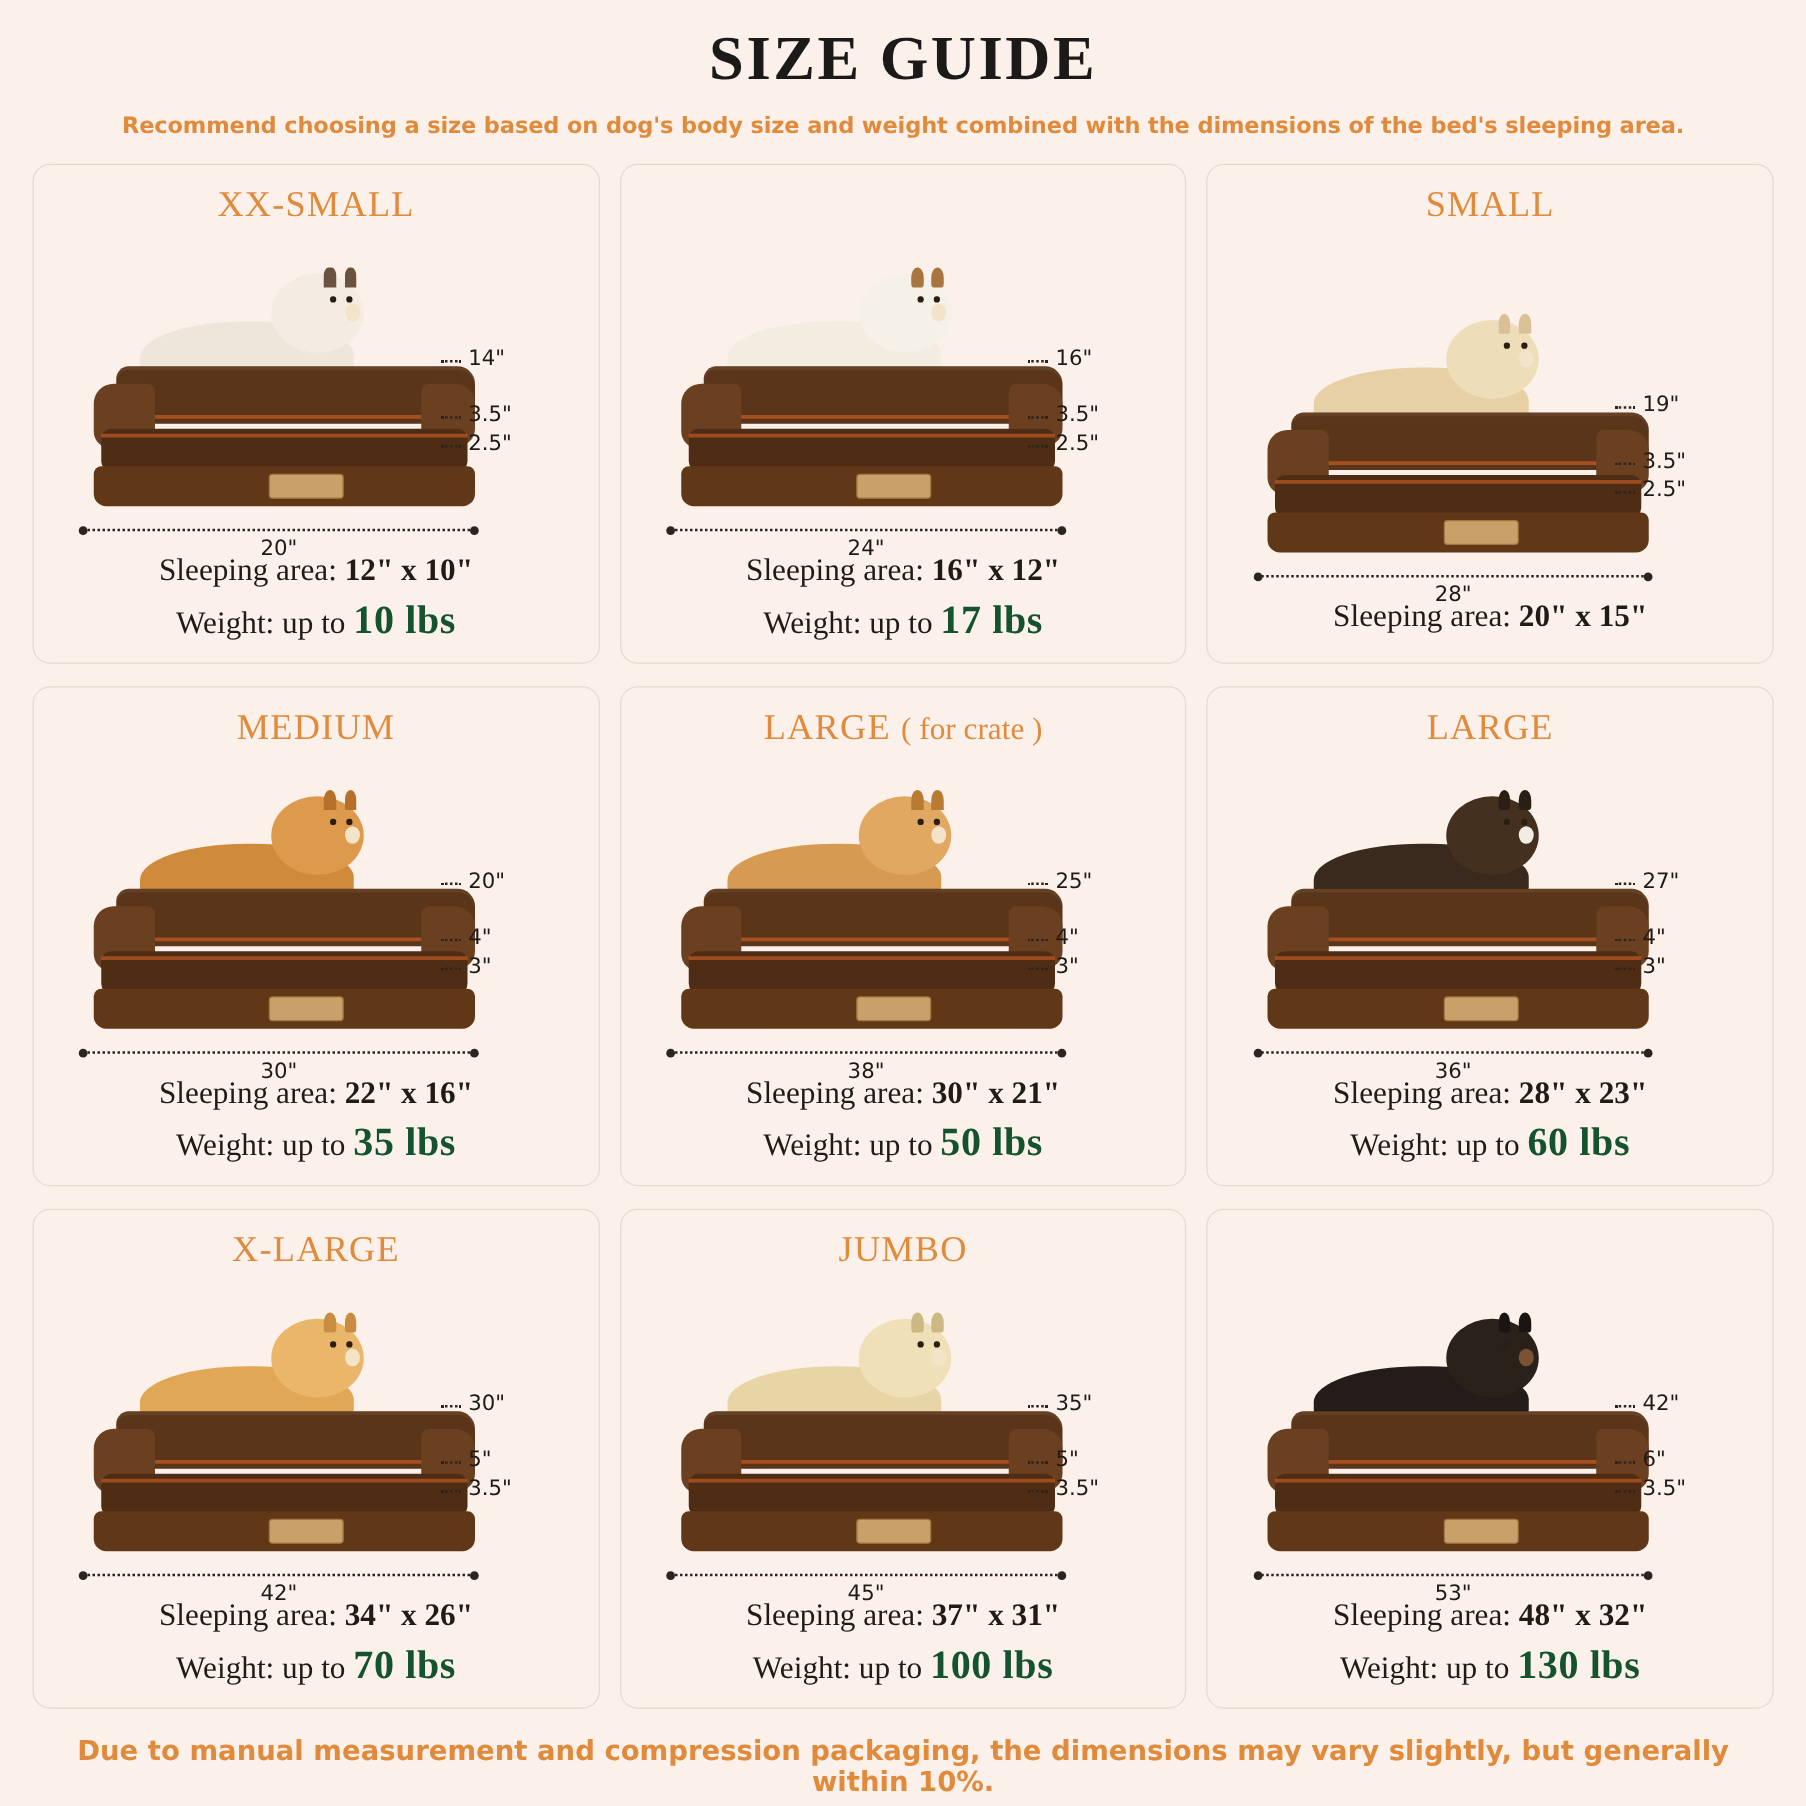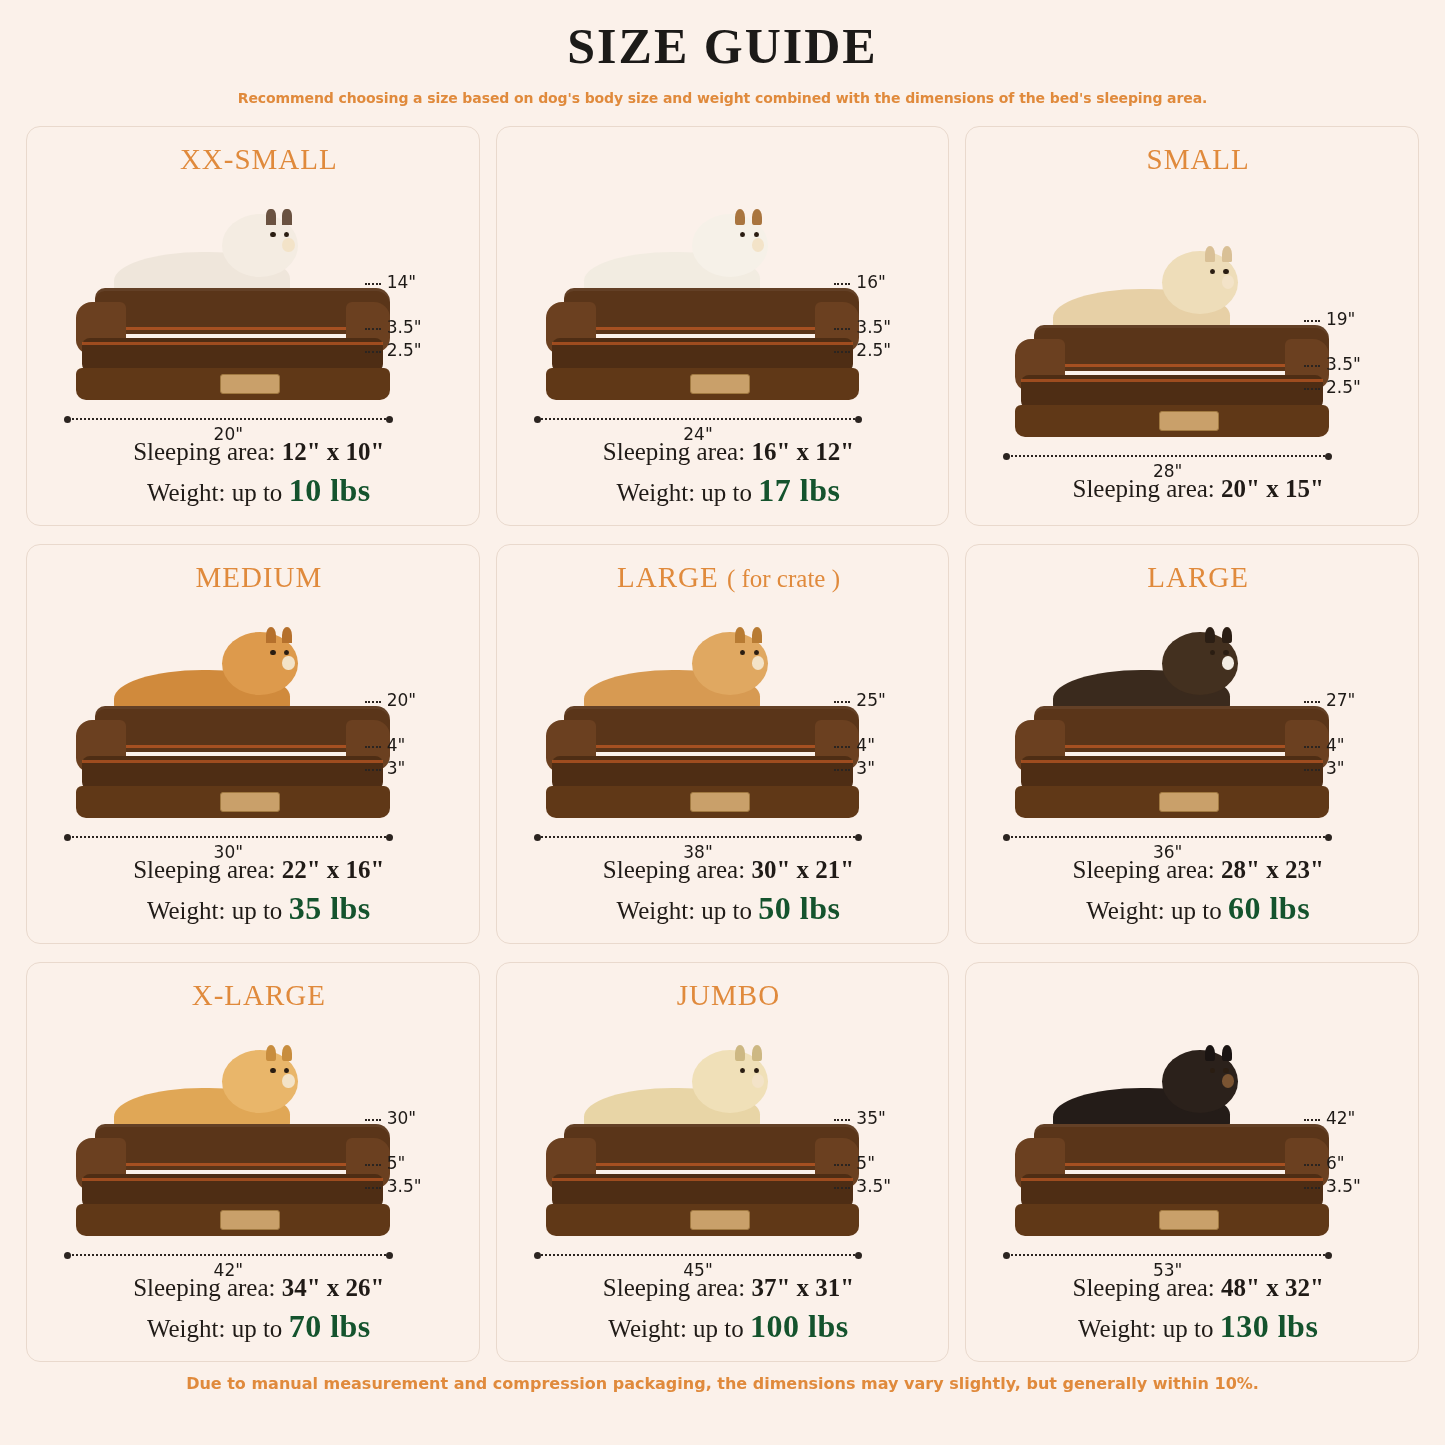--- a/index.html
+++ b/index.html
@@ -28,39 +28,39 @@
     font-size: 50px;
     letter-spacing: 2px;
     color: #1c1a18;
     padding-top: 16px;
     line-height: 1.2;
   }
   .subtitle {
     text-align: center;
     font-family: "DejaVu Sans", sans-serif;
     font-weight: bold;
-    font-size: 14px;
+    font-size: 18px;
     color: #e08a3c;
     margin-top: 14px;
     letter-spacing: -0.1px;
   }
   .grid {
     margin-top: 20px;
     display: grid;
     grid-template-columns: repeat(3, 1fr);
     grid-template-rows: repeat(3, 400px);
     gap: 18px 16px;
   }
   .card {
     border: 1px solid #e9d9cd;
     border-radius: 14px;
     background: #fbf1ea;
     position: relative;
     box-sizing: border-box;
-    padding: 12px 2px 10px 14px;
+    padding: 12px 14px 10px 14px;
     display: flex;
     flex-direction: column;
   }
   .card-title {
     text-align: center;
     font-family: "Liberation Serif", serif;
     font-size: 29px;
     color: #e08a3c;
     letter-spacing: 1px;
     height: 42px;
@@ -309,23 +309,23 @@
   .weight .lbs {
     color: #14532d;
     font-weight: bold;
     font-size: 32px;
     letter-spacing: 0.5px;
   }
   .footer {
     text-align: center;
     font-family: "DejaVu Sans", sans-serif;
     font-weight: bold;
-    font-size: 16px;
+    font-size: 22px;
     color: #e08a3c;
-    margin-top: 12px;
+    margin-top: 22px;
   }
 </style>
 </head>
 <body>
 
 <div class="page">
 
   <div class="title">SIZE GUIDE</div>
   <div class="subtitle">Recommend choosing a size based on dog's body size and weight combined with the dimensions of the bed's sleeping area.</div>
 

